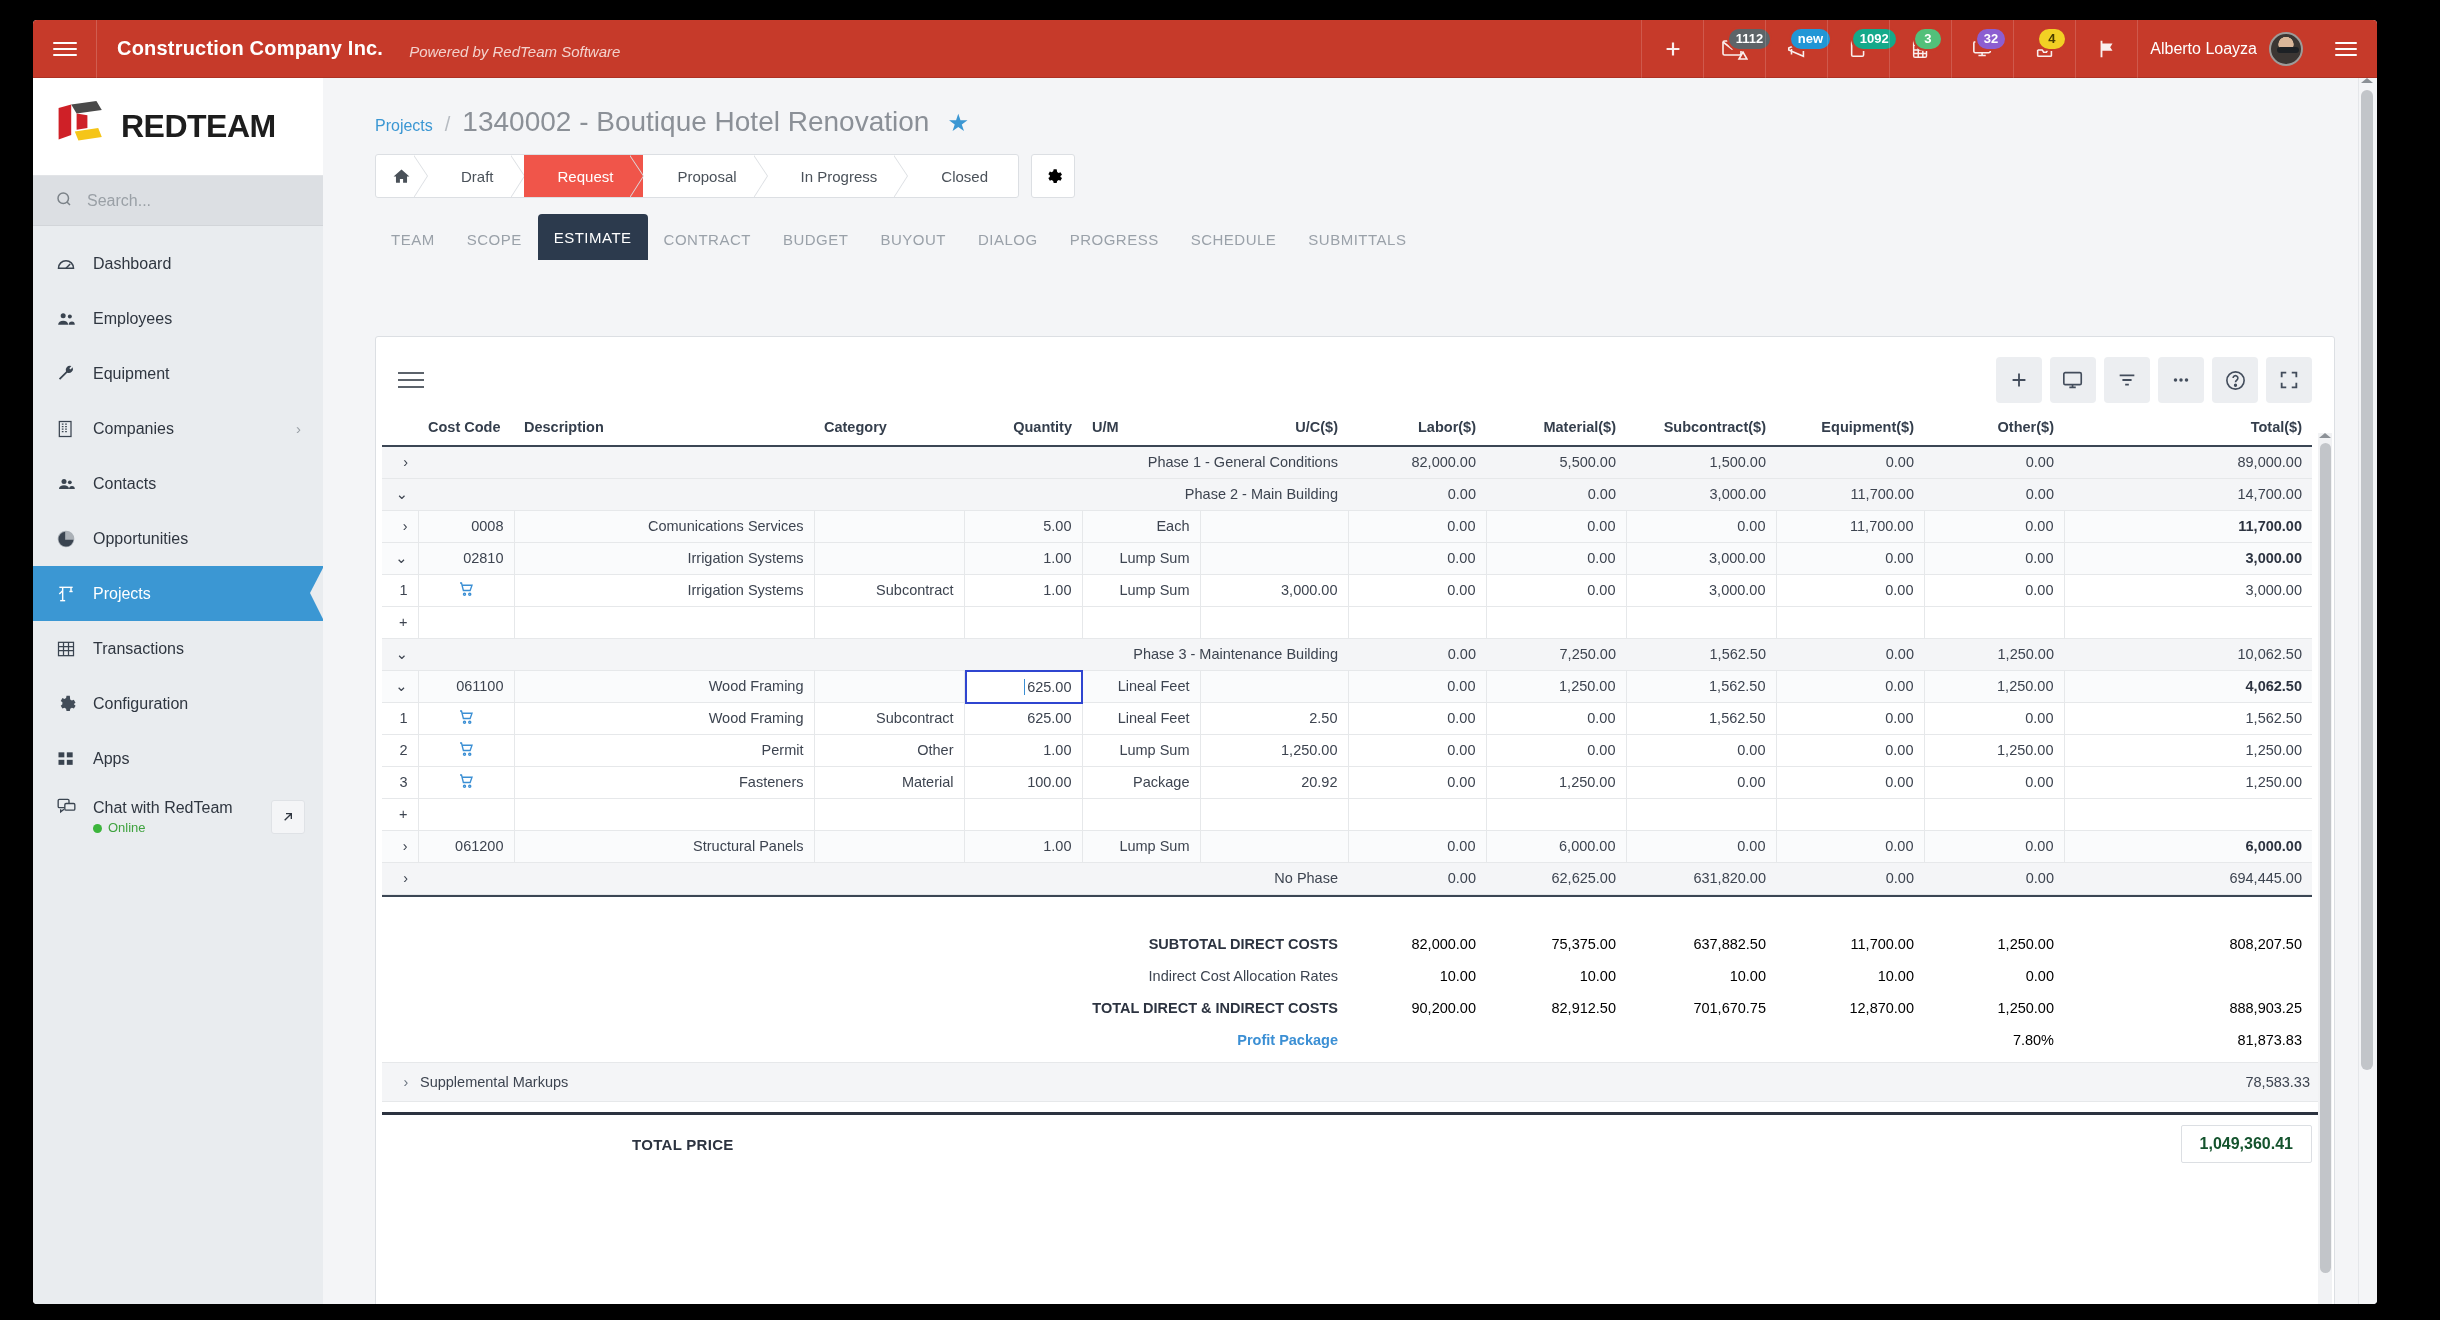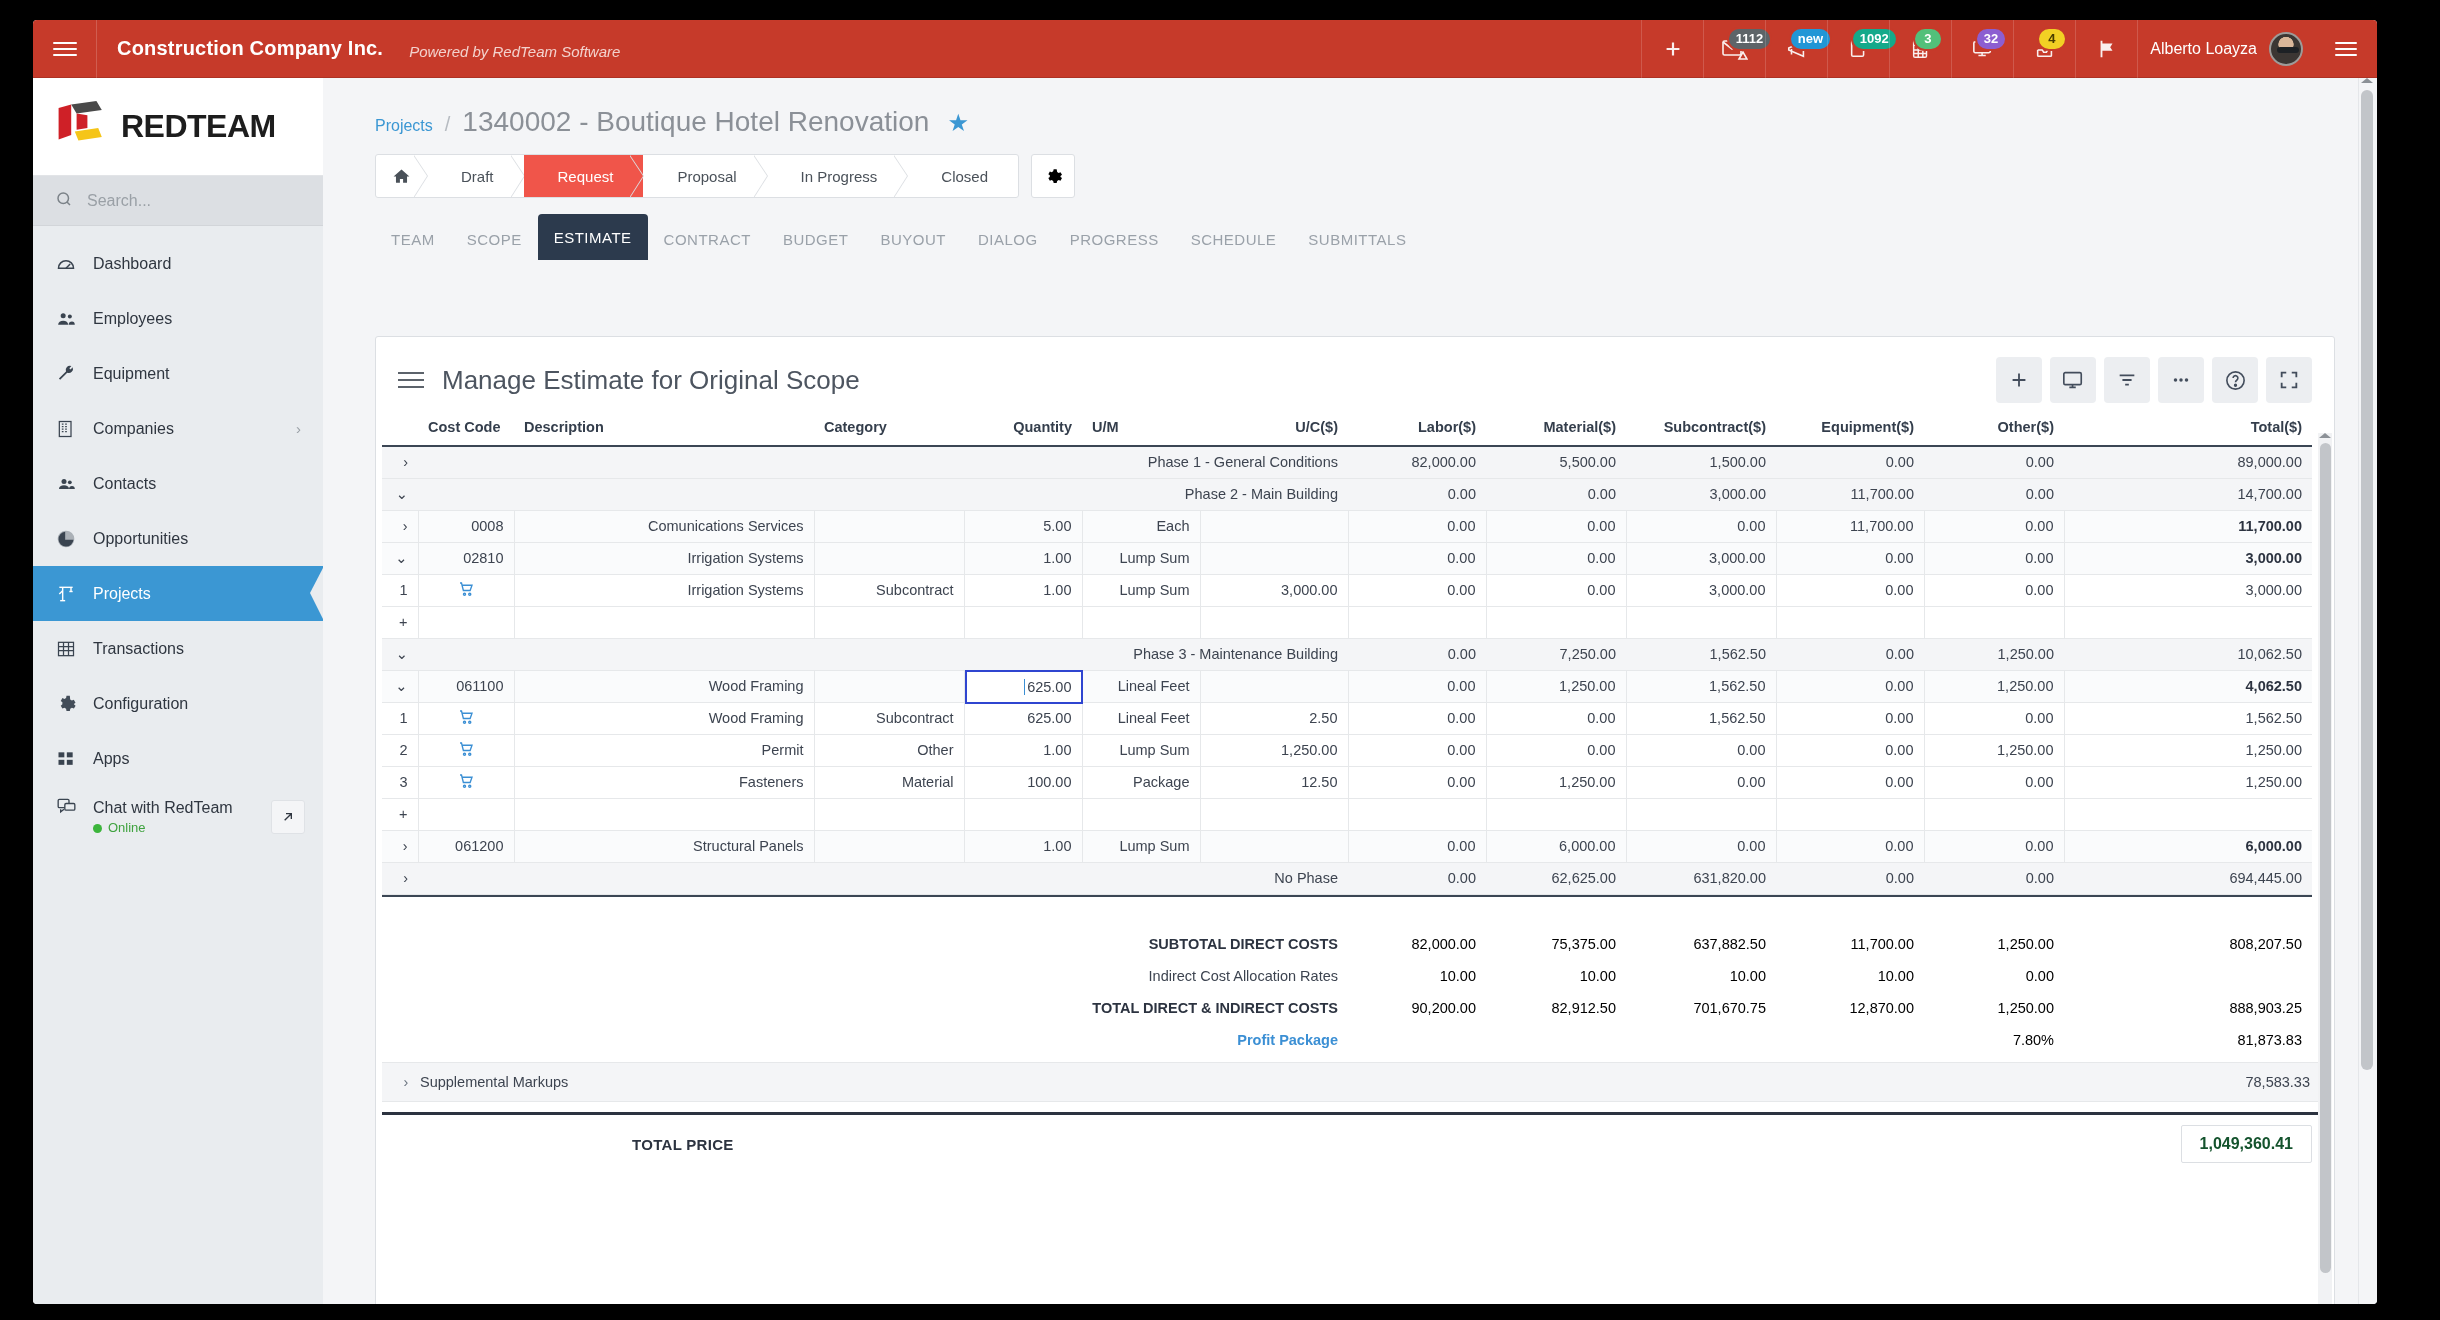--- a/index.html
+++ b/index.html
@@ -605,21 +605,20 @@
     </div>
 
     <div class="panel">
 
       <div class="panel-head">
         <div class="panel-ham">
             <i></i>
             <i></i>
             <i></i>
           </div>
-        <div class="panel-title">Manage Estimate for Original Scope</div>
         <div class="panel-tools">
           <div class="tool-btn">
             <svg width="22" height="22" viewBox="0 0 24 24" fill="none" stroke="currentColor" stroke-width="2">
                 <path d="M12 5v14M5 12h14"></path>
               </svg>
           </div>
           <div class="tool-btn">
             <svg width="22" height="22" viewBox="0 0 24 24" fill="none" stroke="currentColor" stroke-width="1.8">
                 <rect x="2" y="4" width="19" height="13" rx="1.5"></rect>
                 <path d="M11.5 17v3M8 20h7"></path>
@@ -861,21 +860,21 @@
                 <svg class="cart" width="18" height="18" viewBox="0 0 24 24" fill="none" stroke="currentColor" stroke-width="1.8">
                     <path d="M4 4h2l2.5 10h9L20 7H7"></path>
                     <circle cx="10" cy="19" r="1.4"></circle>
                     <circle cx="17" cy="19" r="1.4"></circle>
                   </svg>
               </td>
               <td class="l vb lnk">Fasteners</td>
               <td class="l vb lnk">Material</td>
               <td class="vb lnk">100.00</td>
               <td class="l vb lnk">Package</td>
-              <td class="vb lnk">12.50</td>
+              <td class="vb lnk">20.92</td>
               <td class="vb">0.00</td>
               <td class="vb">1,250.00</td>
               <td class="vb">0.00</td>
               <td class="vb">0.00</td>
               <td class="vb">0.00</td>
               <td class="vb">1,250.00</td>
             </tr>
 
             <tr class="row-add">
               <td class="cell-plus">+</td>

